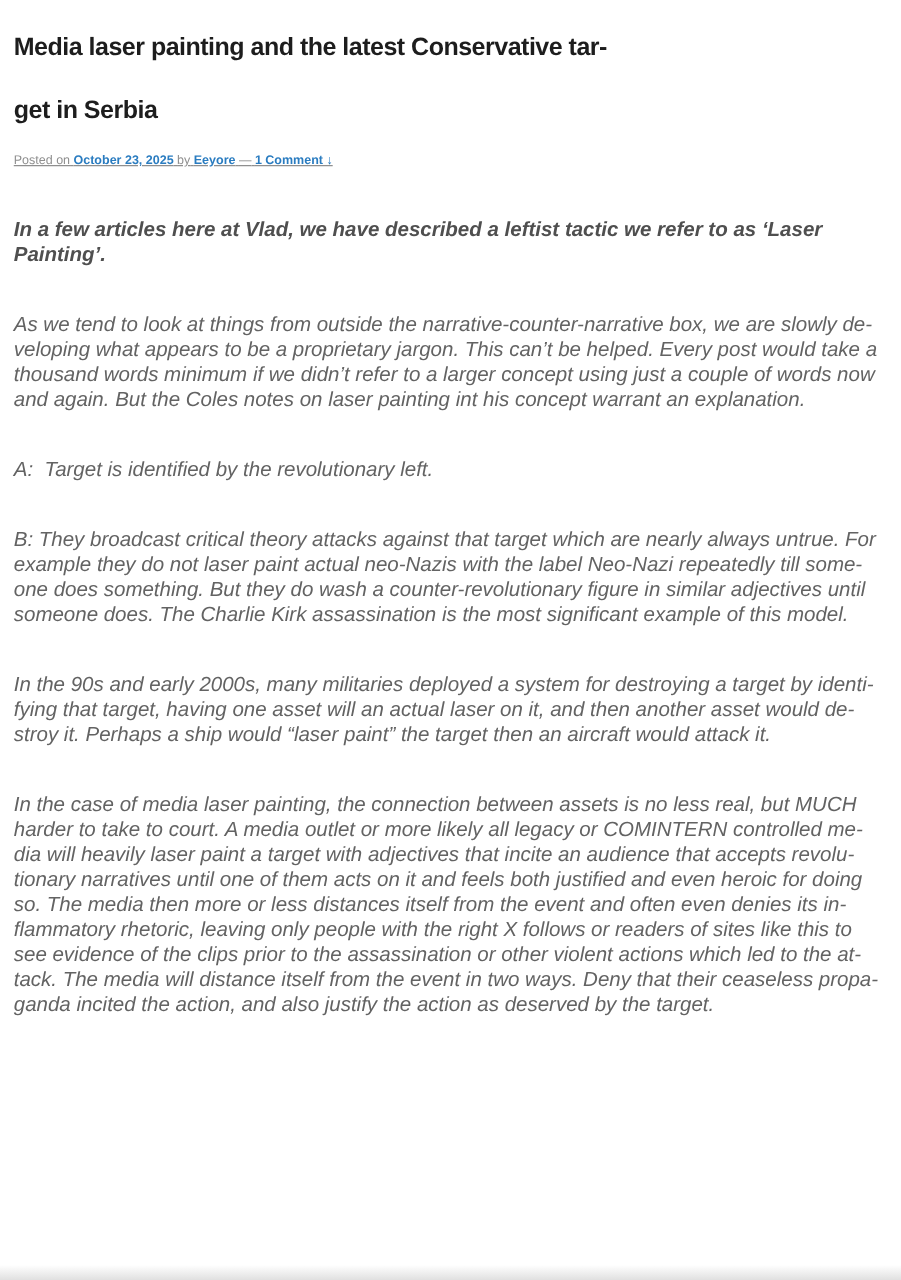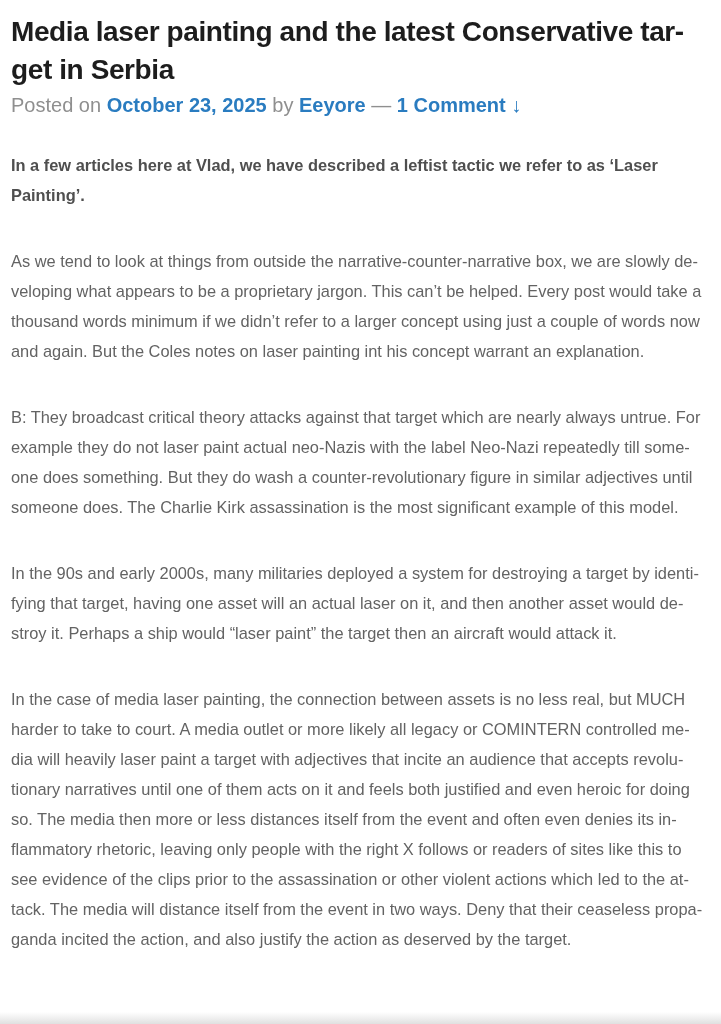--- a/index.html
+++ b/index.html
@@ -12,45 +12,47 @@
     height: 1024px;
     overflow: hidden;
     position: relative;
     font-family: "Liberation Sans", "DejaVu Sans", sans-serif;
   }
   .page {
     padding: 13px 11px 0 11px;
   }
   h1.title {
     margin: 0 0 4px 0;
-    font-size: 28px;
-    line-height: 38px;
+    font-size: 20px;
+    line-height: 50px;
     font-weight: bold;
     letter-spacing: -0.4px;
     color: #1d1d1d;
     white-space: pre-line;
   }
   .meta {
     margin: 0 0 33px 0;
-    font-size: 20px;
+    font-size: 10px;
     line-height: 24px;
     color: #8f8f8f;
+    text-decoration: underline;
   }
   .meta a.mlink {
     color: #2a7cc0;
     font-weight: bold;
     text-decoration: none;
     cursor: pointer;
   }
   p.body {
     margin: 0 0 36px 0;
     font-size: 16.4px;
-    line-height: 30px;
+    line-height: 20px;
     color: #636363;
     white-space: pre-line;
+    font-style: italic;
   }
   p.body.lead {
     font-weight: bold;
     color: #4f4f4f;
   }
   .bottom-edge {
     position: absolute;
     left: 0;
     right: 0;
     bottom: 0;
@@ -76,20 +78,21 @@
     <a class="mlink">1 Comment ↓</a>
   </div>
 
   <div>
     <p class="body lead">In a few articles here at Vlad, we have described a leftist tactic we refer to as ‘Laser
 Painting’.</p>
     <p class="body">As we tend to look at things from outside the narrative-counter-narrative box, we are slowly de-
 veloping what appears to be a proprietary jargon. This can’t be helped. Every post would take a
 thousand words minimum if we didn’t refer to a larger concept using just a couple of words now
 and again. But the Coles notes on laser painting int his concept warrant an explanation.</p>
+    <p class="body">A:&nbsp; Target is identified by the revolutionary left.</p>
     <p class="body">B: They broadcast critical theory attacks against that target which are nearly always untrue. For
 example they do not laser paint actual neo-Nazis with the label Neo-Nazi repeatedly till some-
 one does something. But they do wash a counter-revolutionary figure in similar adjectives until
 someone does. The Charlie Kirk assassination is the most significant example of this model.</p>
     <p class="body">In the 90s and early 2000s, many militaries deployed a system for destroying a target by identi-
 fying that target, having one asset will an actual laser on it, and then another asset would de-
 stroy it. Perhaps a ship would “laser paint” the target then an aircraft would attack it.</p>
     <p class="body">In the case of media laser painting, the connection between assets is no less real, but MUCH
 harder to take to court. A media outlet or more likely all legacy or COMINTERN controlled me-
 dia will heavily laser paint a target with adjectives that incite an audience that accepts revolu-

